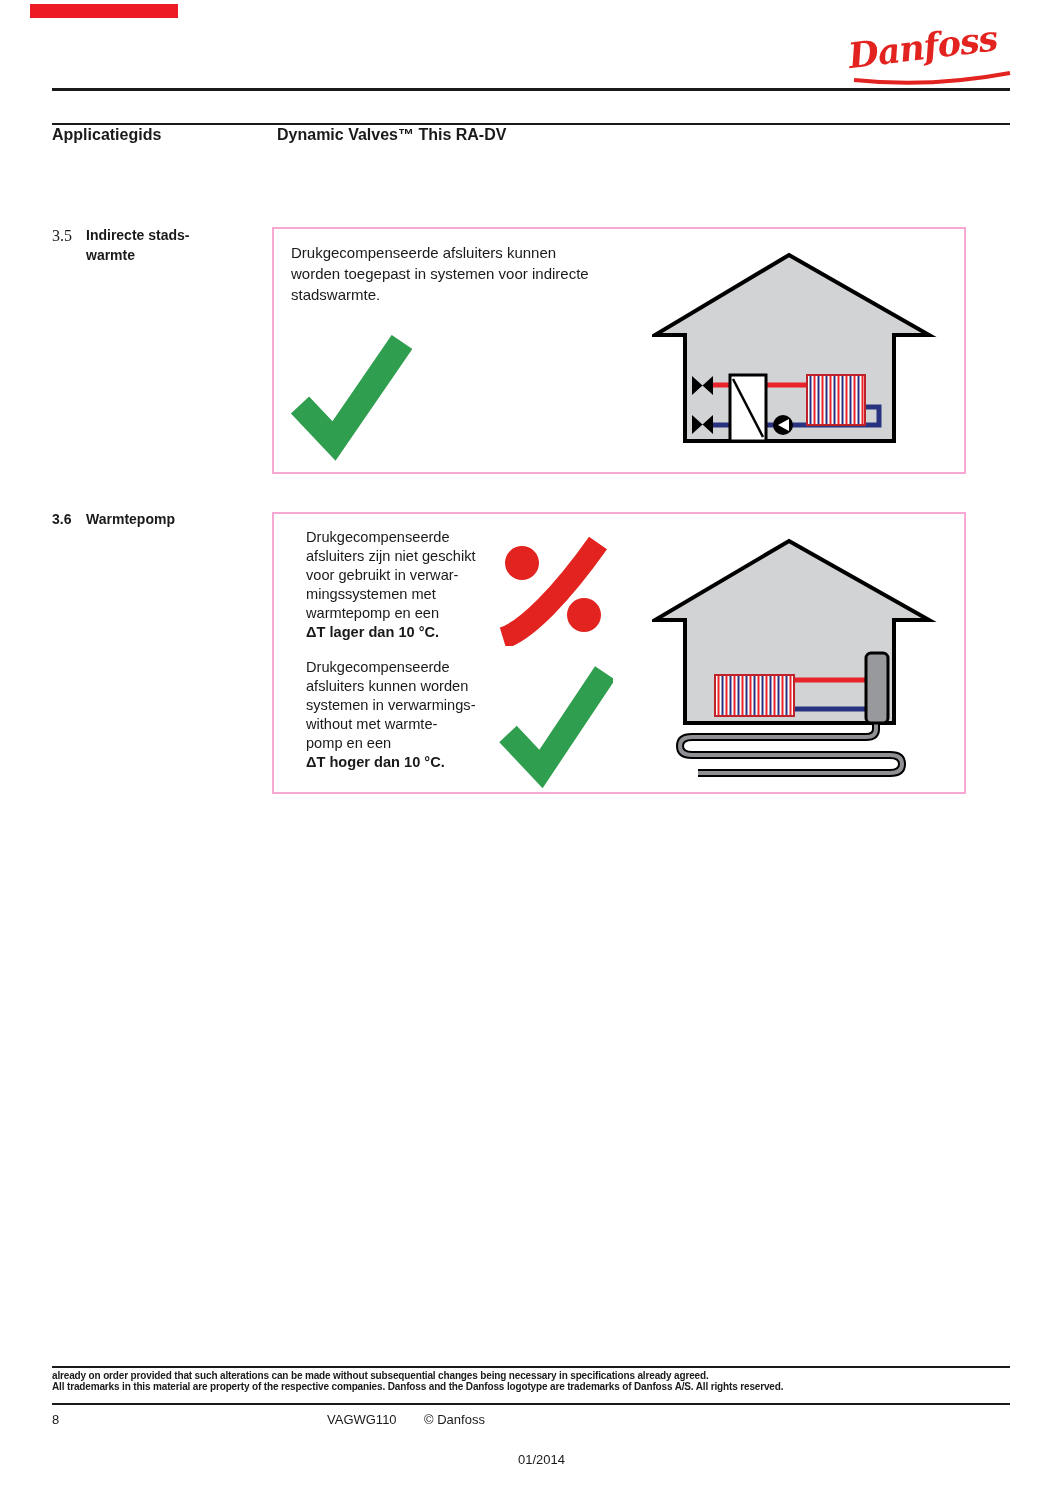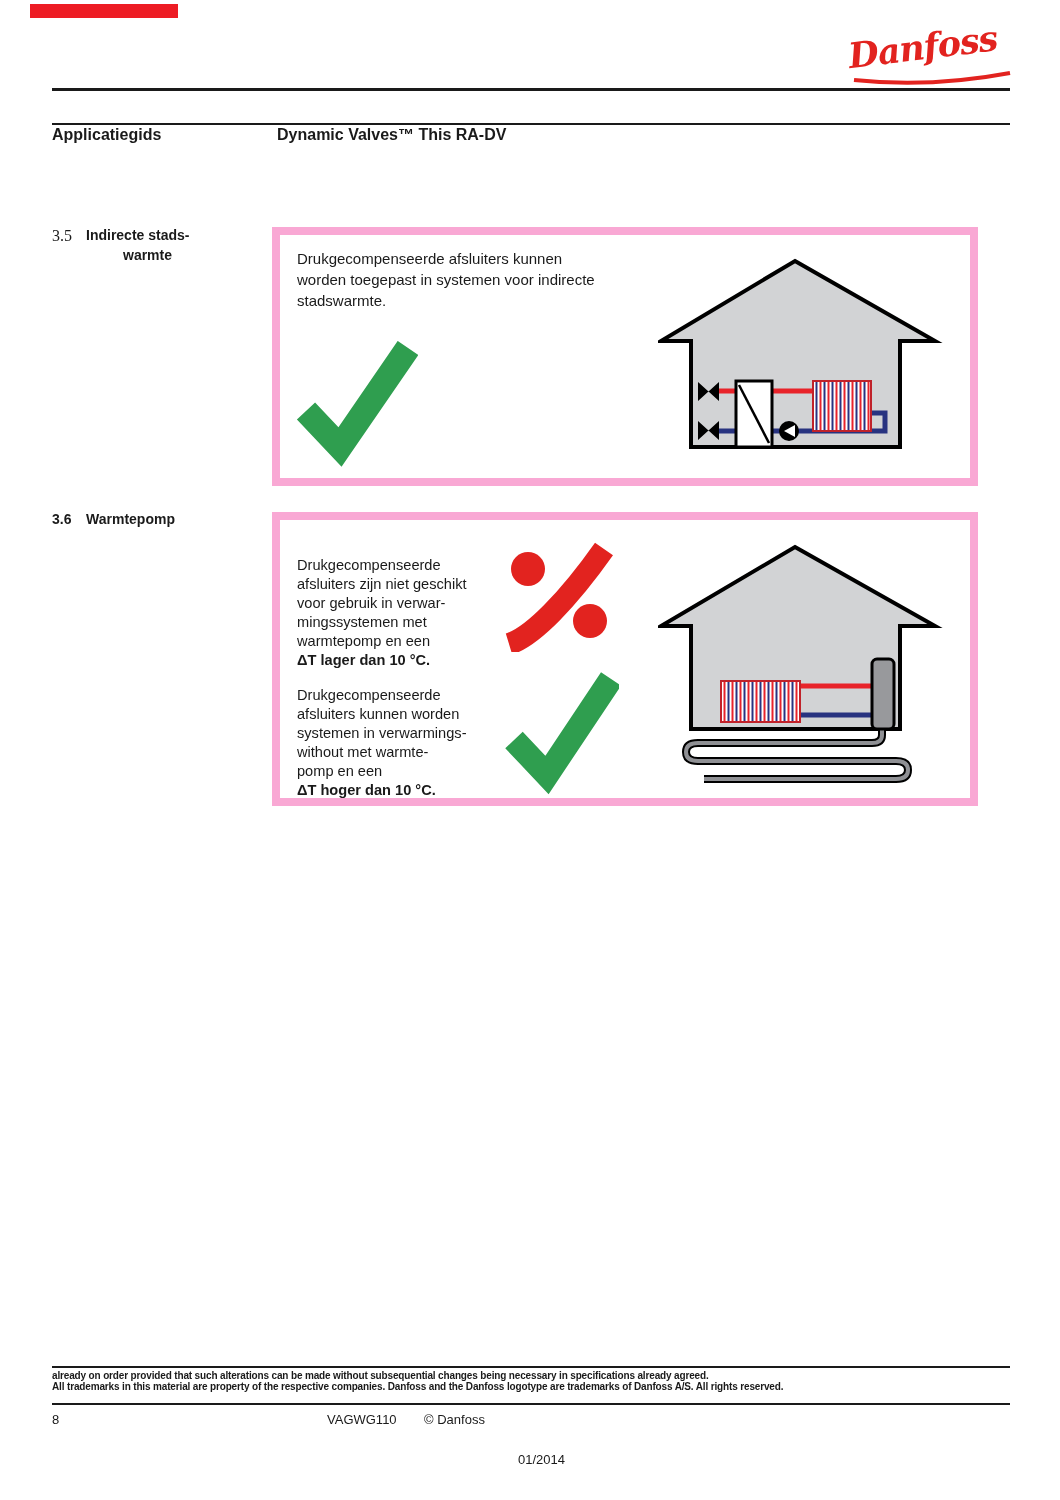--- a/index.html
+++ b/index.html
@@ -25,25 +25,25 @@
   .rule-footer-top{top:1366px;height:2px;}
   .rule-footer-bottom{top:1403px;height:2px;}
   
   .hdr{top:96px;font-size:16px;font-weight:bold;white-space:nowrap;margin-top:30px;}
   .hdr-doctype{left:52px;}
   .hdr-title{left:277px;}
   
   .sec-num{left:52px;font-size:16px;white-space:nowrap;}
   .sec-title{left:86px;font-size:14px;font-weight:bold;white-space:nowrap;}
   
-  .frame{border:8px solid #f9a8d4;background:#fff;}
+  .frame{border:2px solid #f9a8d4;background:#fff;}
   .box35{left:272px;top:227px;width:690px;height:243px;}
   .box36{left:272px;top:512px;width:690px;height:278px;}
   .box-text{left:17px;top:13px;font-size:15px;line-height:21px;white-space:nowrap;}
-  .p36{left:17px;font-size:14.6px;line-height:19px;white-space:nowrap;margin-top:22px;}
+  .p36{left:32px;font-size:14.6px;line-height:19px;white-space:nowrap;}
   .p36 .bold-line{font-weight:bold;}
   
   .disclaimer{left:52px;top:1370px;width:930px;font-size:10px;line-height:11.4px;
     font-weight:bold;letter-spacing:-0.15px;white-space:nowrap;}
   .footline{top:1412px;font-size:13px;white-space:nowrap;}
   .fp-num{left:52px;}
   .fp-code{left:327px;}
   .fp-copy{left:424px;}
   .fp-date{left:518px;margin-top:40px;}
   svg{display:block;}
@@ -60,21 +60,21 @@
   </svg>
 </div>
 
 <div class="abs rule rule-header-top"></div>
 <div class="abs hdr hdr-doctype">Applicatiegids</div>
 <div class="abs hdr hdr-title">Dynamic Valves™ This RA-DV</div>
 <div class="abs rule rule-header-bottom"></div>
 
 <div class="abs sec-num" style="top:227px;font-family:Liberation Serif, serif;">3.5</div>
 <div class="abs sec-title" style="top:227px;">Indirecte stads-</div>
-<div class="abs sec-title" style="top:247px;margin-left:37px;">warmte</div>
+<div class="abs sec-title" style="top:247px;">warmte</div>
 
 <div class="abs frame box35">
   <div class="abs box-text">
     <div>Drukgecompenseerde afsluiters kunnen</div>
     <div>worden toegepast in systemen voor indirecte</div>
     <div>stadswarmte.</div>
   </div>
 
   <svg class="abs" style="left:14px;top:106px;" width="124" height="126" viewBox="0 0 124 126">
     <path d="M 12,70 L 46,106 L 114,7" fill="none" stroke-width="25" stroke-linejoin="miter" stroke-linecap="butt" stroke="#2f9e4f"></path>
@@ -105,21 +105,21 @@
   </svg>
 </div>
 
 <div class="abs sec-title" style="left:52px;top:511px;">3.6</div>
 <div class="abs sec-title" style="top:511px;">Warmtepomp</div>
 
 <div class="abs frame box36">
   <div class="abs p36" style="top:14px;">
     <div>Drukgecompenseerde</div>
     <div>afsluiters zijn niet geschikt</div>
-    <div>voor gebruik in verwar-</div>
+    <div>voor gebruikt in verwar-</div>
     <div>mingssystemen met</div>
     <div>warmtepomp en een</div>
     <div class="bold-line">ΔT lager dan 10 °C.</div>
   </div>
 
   <div class="abs p36" style="top:144px;">
     <div>Drukgecompenseerde</div>
     <div>afsluiters kunnen worden</div>
     <div>systemen in verwarmings-</div>
     <div>without met warmte-</div>

